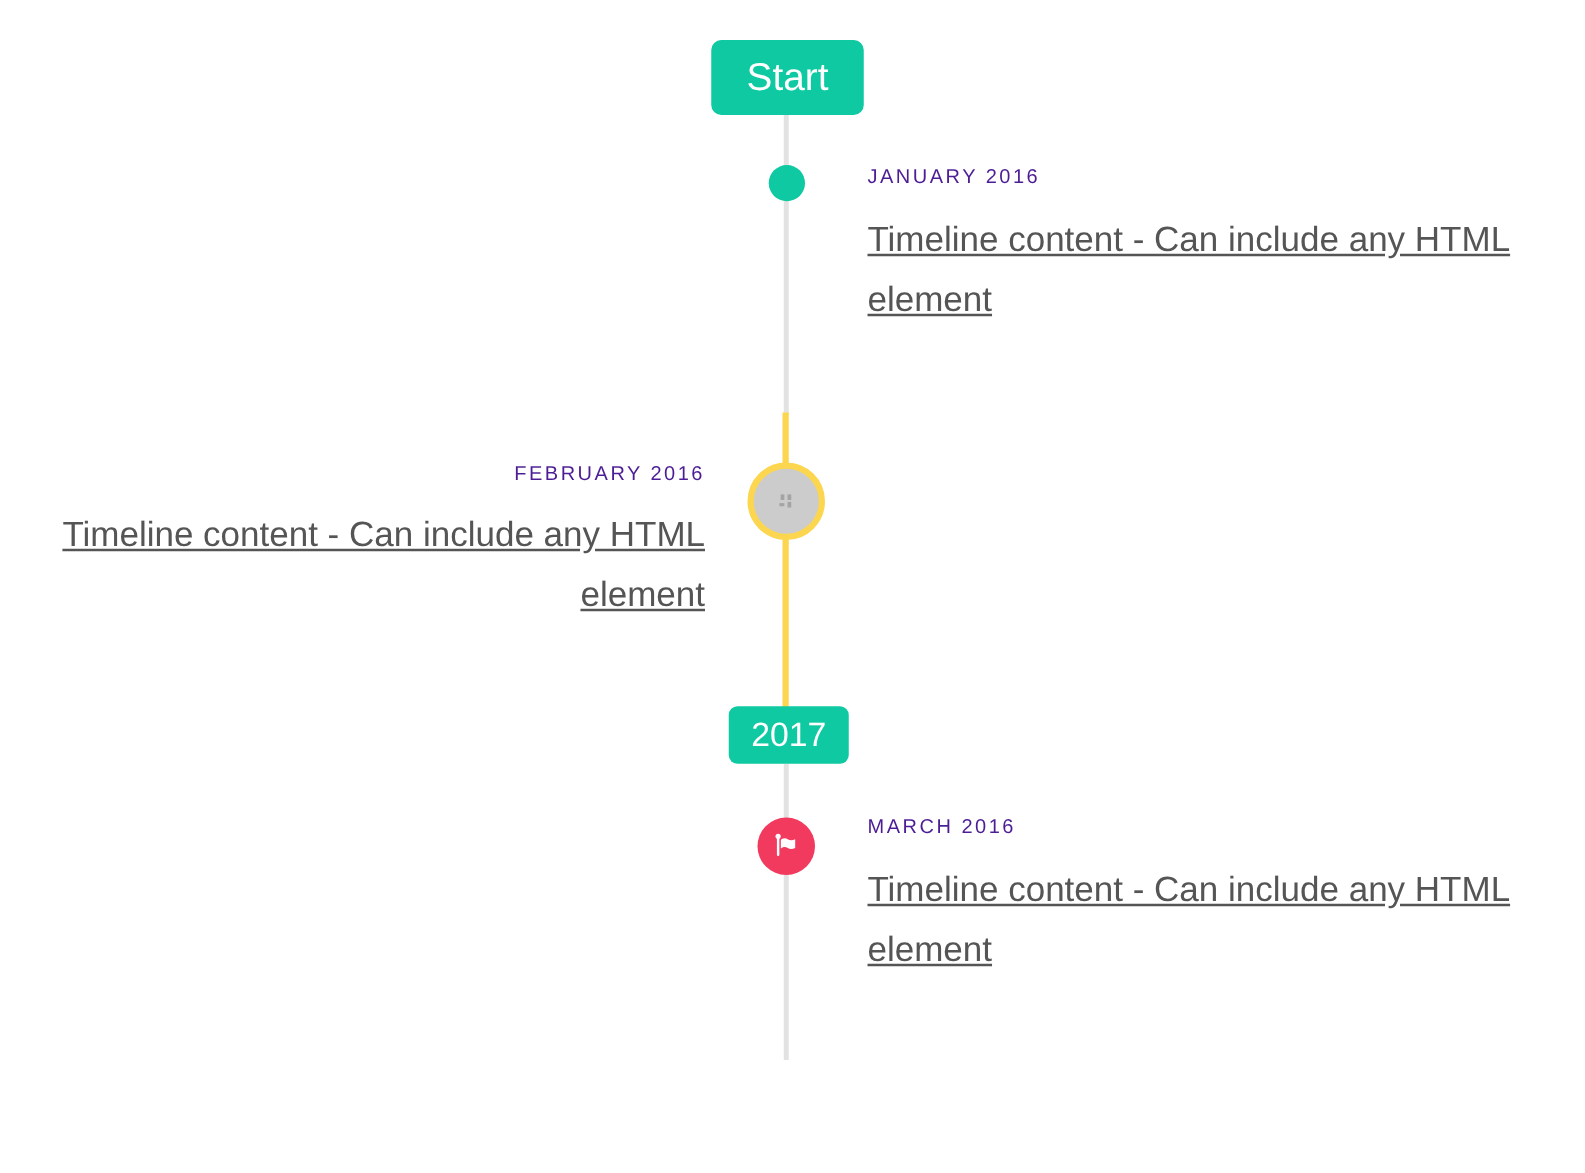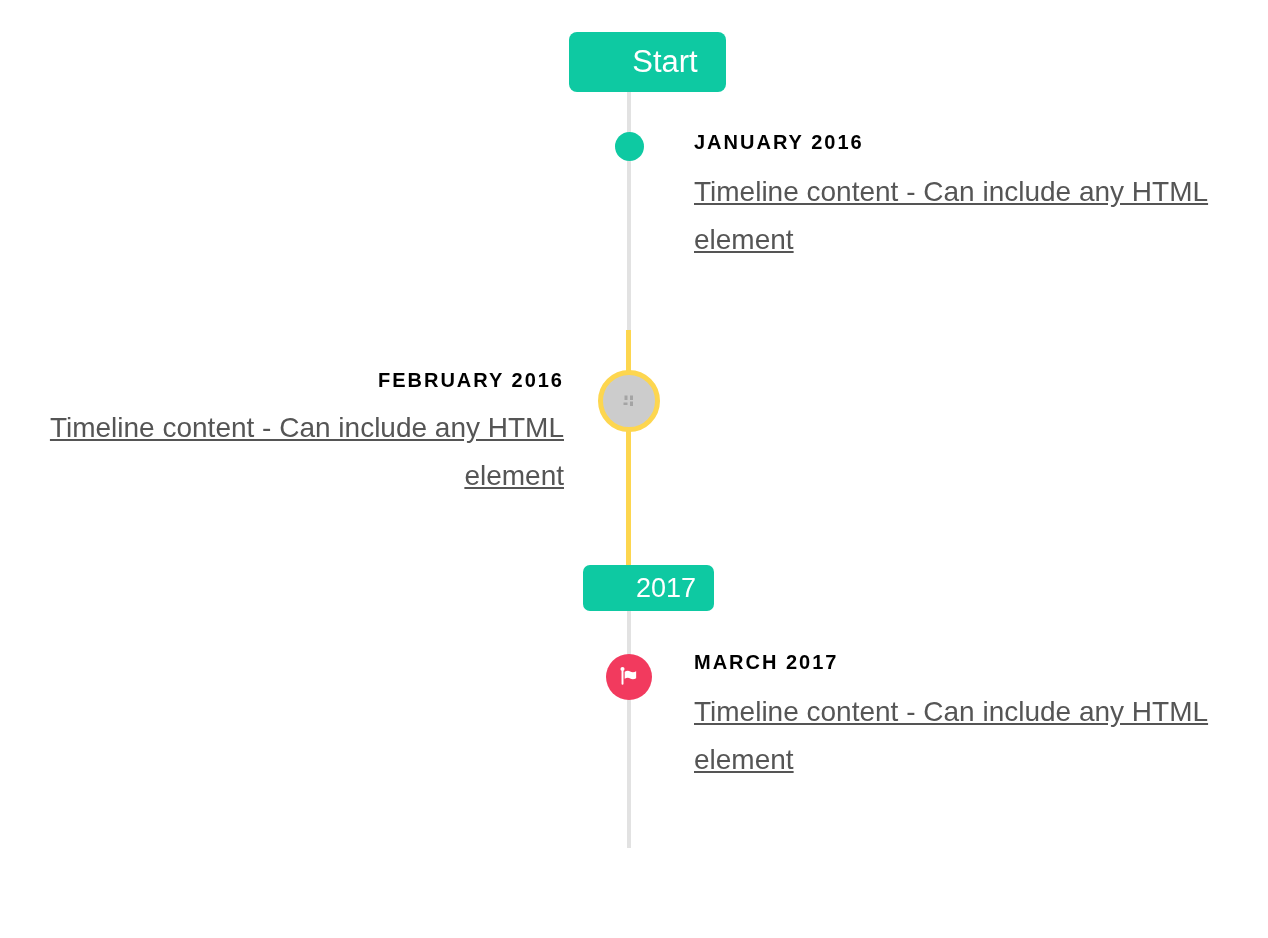--- a/index.html
+++ b/index.html
@@ -24,41 +24,40 @@
   
   .badge {
     position: absolute;
     z-index: 3;
     display: flex;
     align-items: center;
     justify-content: center;
     background: #0ec9a2;
     color: #ffffff;
     border-radius: 8px;
-    padding-left: 35px;
   }
   .badge-start { left: 569px; top: 32px;  width: 122px; height: 60px; font-size: 31px; }
   .badge-year  { left: 583px; top: 565px; width: 96px;  height: 46px; font-size: 27px; border-radius: 7px; }
   .badge-end   { left: 576px; top: 848px; width: 106px; height: 62px; font-size: 31px; }
 
   
   .marker { position: absolute; z-index: 2; border-radius: 50%; display: flex; align-items: center; justify-content: center; }
   .dot-jan  { left: 615px; top: 132px; width: 29px; height: 29px; background: #0ec9a2; }
   .ring-feb { left: 598px; top: 370px; width: 52px; height: 52px; background: #cccccc; border: 5px solid #fdd64f; }
   .dot-mar  { left: 606px; top: 654px; width: 46px; height: 46px; background: #f23a5e; }
 
   
   .label {
     position: absolute;
     z-index: 2;
-    font-size: 20px;
-    font-weight: 700;
+    font-size: 16px;
+    font-weight: 400;
     letter-spacing: 2px;
     line-height: 24px;
-    color: #000000;
+    color: #4c1d95;
     white-space: nowrap;
   }
   .content {
     position: absolute;
     z-index: 2;
     width: 530px;
     font-size: 28px;
     line-height: 48px;
     color: #555555;
     text-decoration: underline;
@@ -106,17 +105,17 @@
 
   <div class="marker dot-mar">
     <svg width="26" height="26" viewBox="0 0 24 24">
       <g fill="#ffffff">
         <circle cx="6" cy="4.6" r="1.9"></circle>
         <rect x="5.1" y="5.6" width="1.8" height="13.6" rx="0.9"></rect>
         <path d="M8 7.2 C 9.9 5.9, 11.6 5.9, 13.1 6.9 C 14.6 7.9, 16.6 7.9, 18.6 6.8 L 18.6 13.2 C 16.6 14.3, 14.6 14.3, 13.1 13.3 C 11.6 12.3, 9.9 12.3, 8 13.6 Z"></path>
       </g>
     </svg>
   </div>
-  <div class="label label-mar">MARCH 2017</div>
+  <div class="label label-mar">MARCH 2016</div>
   <div class="content content-mar">Timeline content - Can include any HTML element</div>
 
 
 </div>
 
 </body></html>

